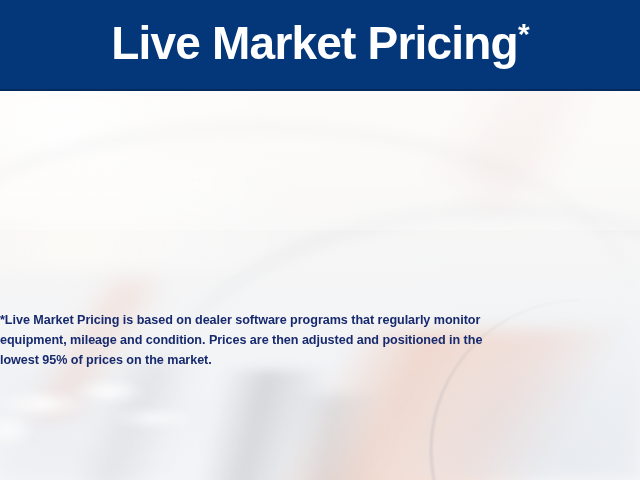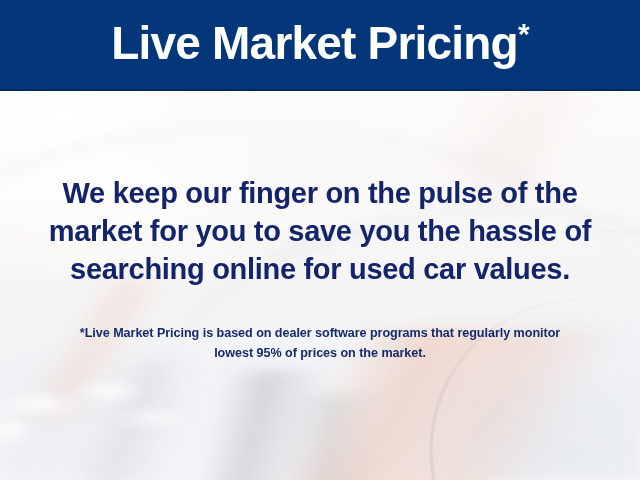--- a/index.html
+++ b/index.html
@@ -196,23 +196,23 @@
     font-size: 29px;
     font-weight: bold;
     line-height: 38px;
     letter-spacing: -0.3px;
   }
   .headline .hl-line { display: block; white-space: nowrap; }
 
   
   .disclaimer {
     position: absolute;
-    top: 323px;
+    top: 310px;
     left: 0; right: 0;
-    text-align: center;
+    text-align: left;
     color: #172a6e;
     font-size: 12.6px;
     font-weight: bold;
     line-height: 20px;
     letter-spacing: -0.05px;
   }
   .disclaimer .dc-line { display: block; white-space: nowrap; }
 </style>
 </head>
 <body>
@@ -239,24 +239,20 @@
     <div class="bg-layer bg-veil"></div>
     <div class="bg-layer bg-veil-top"></div>
   </div>
 
   <div class="header">
     <div class="header-title">
       <span>Live Market Pricing</span><span class="star">*</span>
     </div>
   </div>
 
-  <div class="headline">
-    <span class="hl-line">We keep our finger on the pulse of the</span>
-    <span class="hl-line">market for you to save you the hassle of</span>
-    <span class="hl-line">searching online for used car values.</span>
-  </div>
 
   <div class="disclaimer">
     <span class="dc-line">*Live Market Pricing is based on dealer software programs that regularly monitor</span>
+    <span class="dc-line">equipment, mileage and condition. Prices are then adjusted and positioned in the</span>
     <span class="dc-line">lowest 95% of prices on the market.</span>
   </div>
 
 </div>
 
 </body></html>

